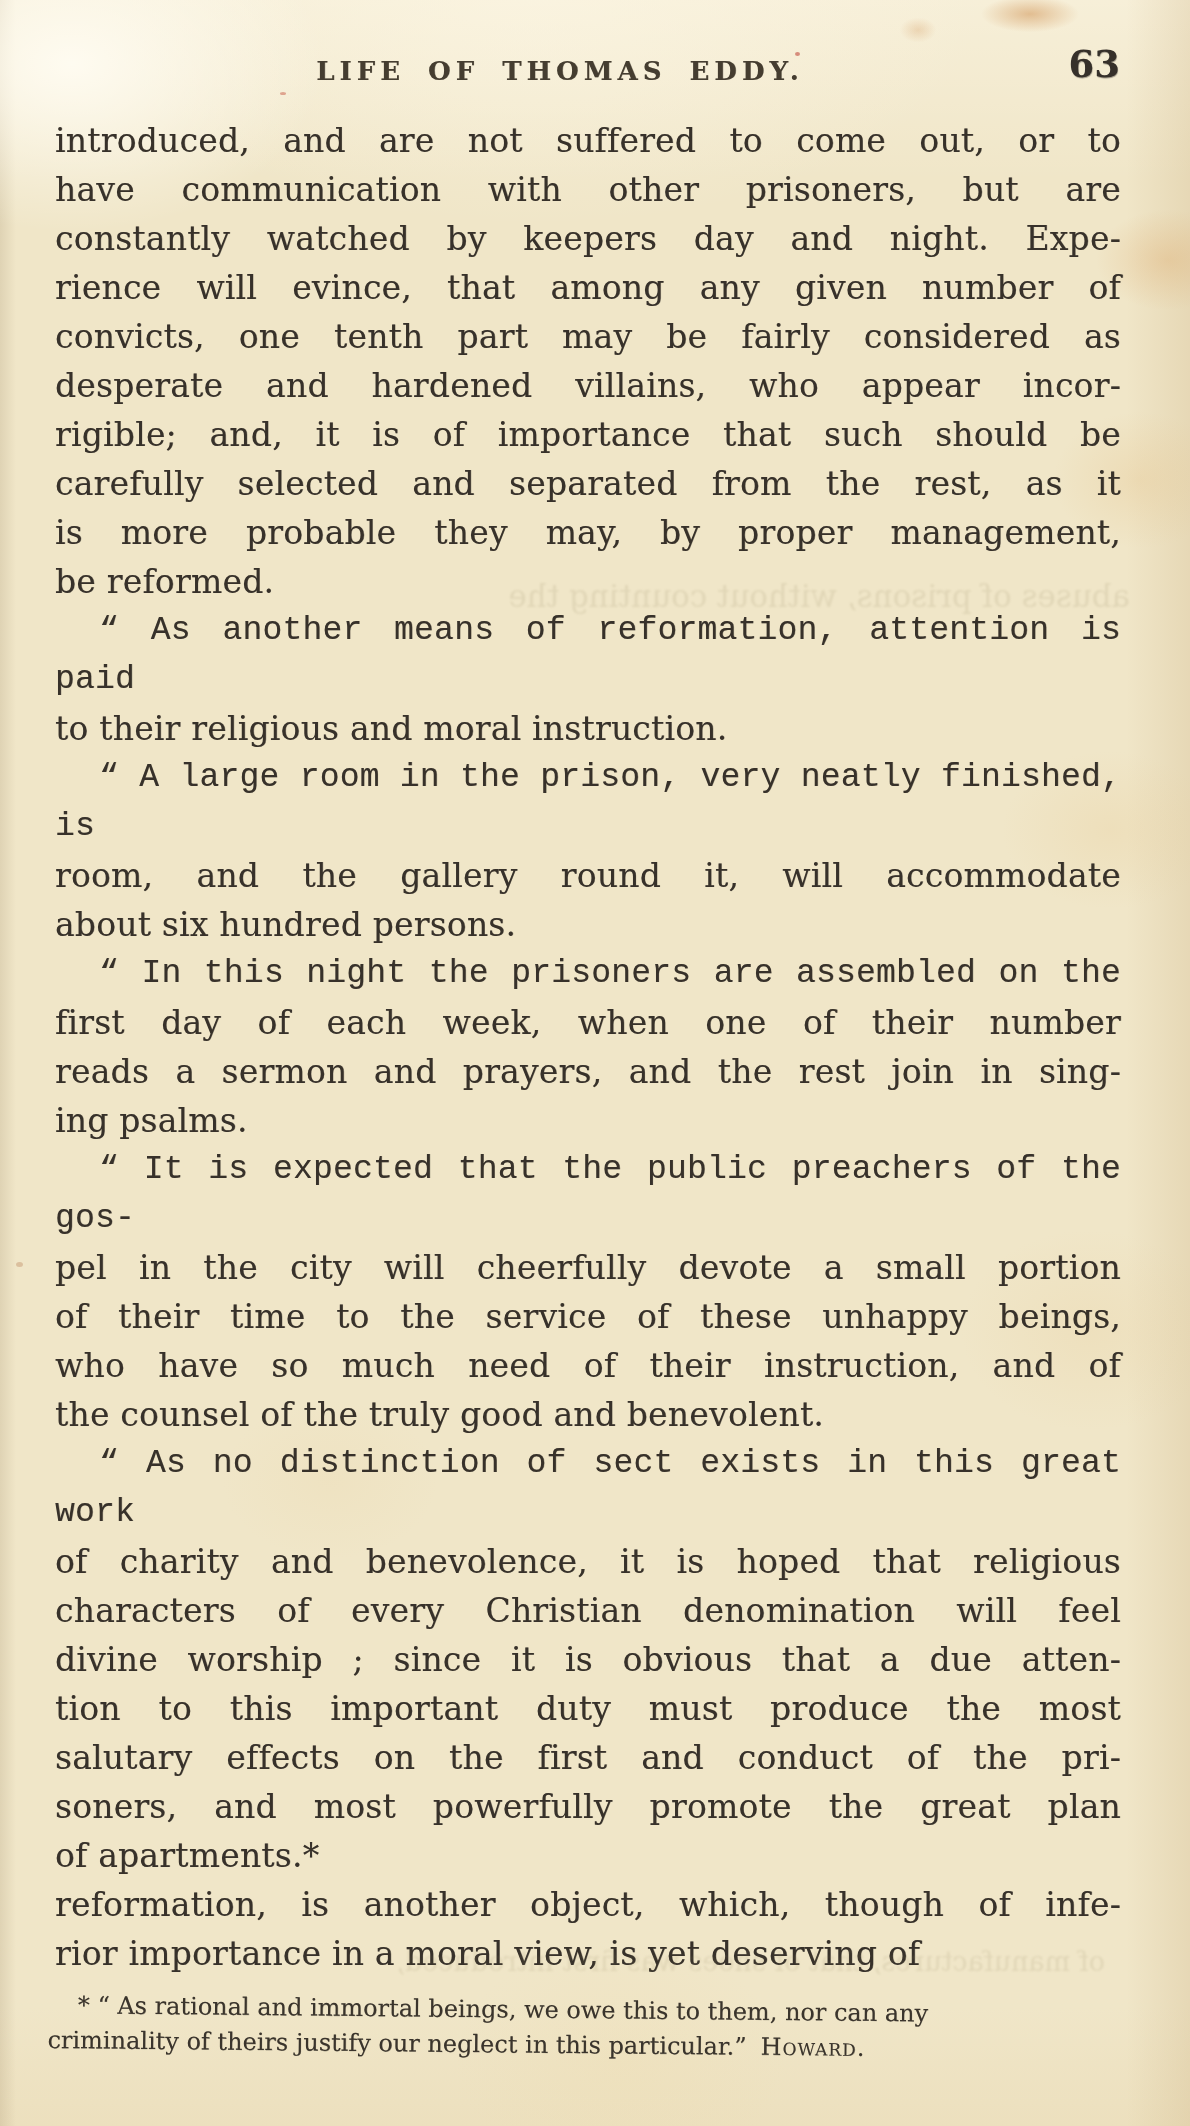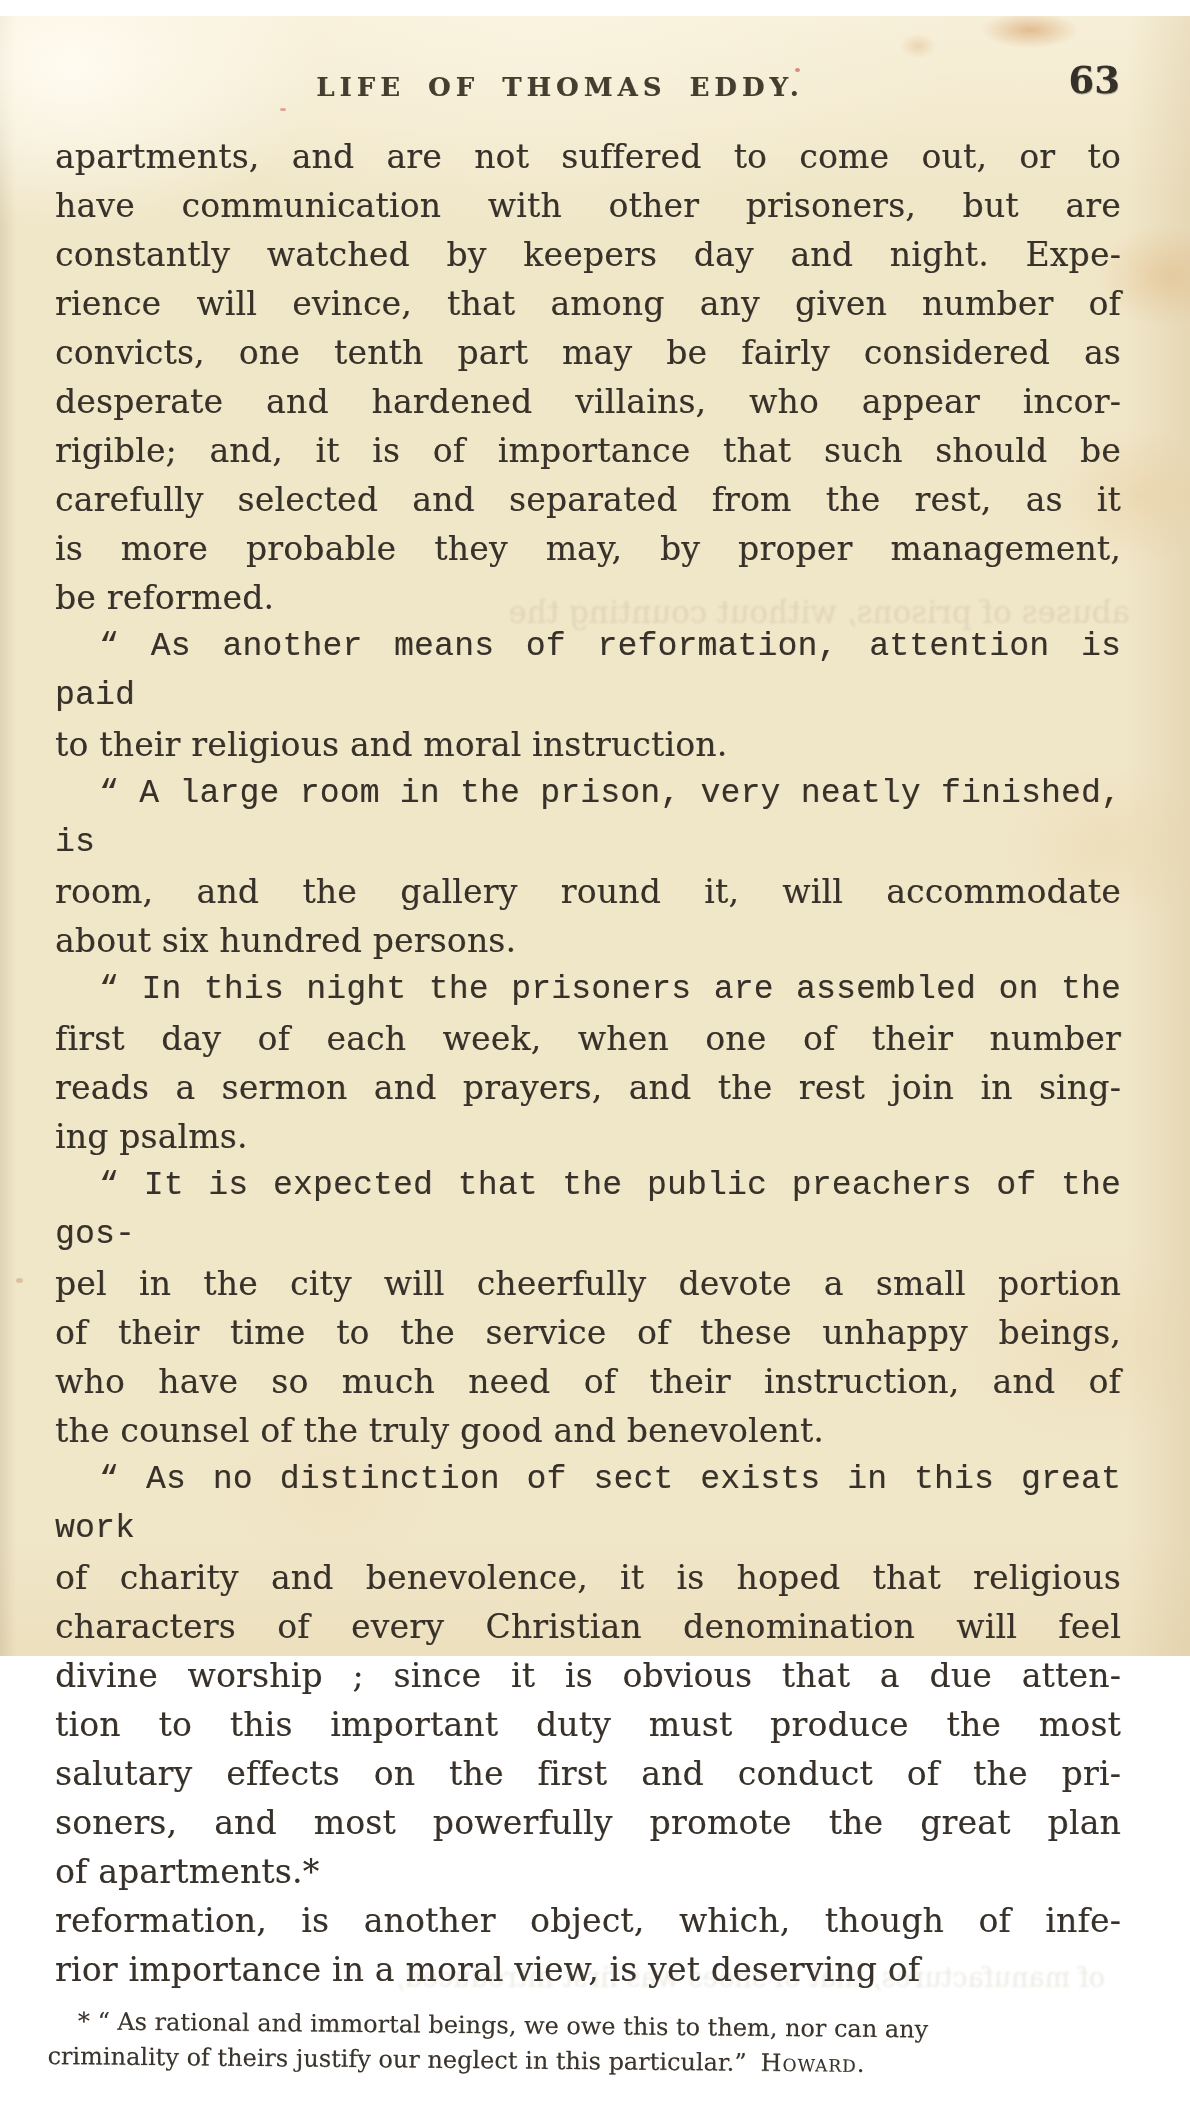--- a/index.html
+++ b/index.html
@@ -3,38 +3,37 @@
 <meta charset="utf-8">
 <style>
   html, body { margin: 0; padding: 0; }
   body {
     width: 1190px; height: 2126px;
     font-family: "DejaVu Serif", serif;
     overflow: hidden;
   }
   .page {
     position: relative;
-    width: 1190px; height: 1640px;
+    width: 1190px; height: 2126px;
     background-color: #f0e6c8;
     background-image:
       radial-gradient(ellipse 360px 240px at 6% 3%, rgba(255,252,242,0.95), rgba(255,252,242,0) 70%),
       radial-gradient(ellipse 600px 300px at 45% 0%, rgba(252,246,228,0.6), rgba(252,246,228,0) 75%),
       radial-gradient(ellipse 70px 26px at 1030px 14px, rgba(205,140,75,0.50), rgba(205,140,75,0) 70%),
       radial-gradient(ellipse 26px 18px at 918px 30px, rgba(210,150,90,0.32), rgba(210,150,90,0) 70%),
       radial-gradient(ellipse 100px 70px at 1168px 260px, rgba(220,165,100,0.33), rgba(220,165,100,0) 72%),
       radial-gradient(ellipse 120px 95px at 1140px 480px, rgba(228,190,130,0.28), rgba(228,190,130,0) 72%),
       radial-gradient(ellipse 150px 110px at 1110px 830px, rgba(230,200,145,0.24), rgba(230,200,145,0) 72%),
       radial-gradient(ellipse 180px 140px at 1090px 1330px, rgba(230,202,150,0.22), rgba(230,202,150,0) 72%),
       radial-gradient(ellipse 150px 110px at 330px 1480px, rgba(232,208,158,0.16), rgba(232,208,158,0) 72%),
       radial-gradient(ellipse 220px 160px at 620px 2060px, rgba(238,220,175,0.25), rgba(238,220,175,0) 75%),
       linear-gradient(to right, rgba(120,95,60,0.14), rgba(120,95,60,0) 16px),
       linear-gradient(to left, rgba(196,166,116,0.22), rgba(196,166,116,0) 64px),
       linear-gradient(to bottom, rgba(255,250,236,0.45), rgba(255,250,236,0) 180px),
       linear-gradient(to top, rgba(225,205,160,0.25), rgba(225,205,160,0) 120px);
-    margin-top: 16px;
   }
   .running-title {
     position: absolute;
     top: 56px; left: 55px; width: 1010px;
     text-align: center;
     font-size: 26px; font-weight: bold;
     letter-spacing: 5px; word-spacing: 9px;
     color: #453d30;
     text-shadow: 0.4px 0.4px 0.6px rgba(69,61,48,0.45);
   }
@@ -88,21 +87,21 @@
   .s3 { left: 16px; top: 1262px; width: 7px; height: 5px; background: rgba(180,120,80,0.35); }
 </style>
 </head>
 <body>
 
 <div class="page">
   <div class="running-title">LIFE OF THOMAS EDDY.</div>
   <div class="page-number">63</div>
 
   <div class="body-text">
-      <div class="line">apartments, and are not suffered to come out, or to</div>
+      <div class="line">introduced, and are not suffered to come out, or to</div>
       <div class="line">have communication with other prisoners, but are</div>
       <div class="line">constantly watched by keepers day and night. Expe-</div>
       <div class="line">rience will evince, that among any given number of</div>
       <div class="line">convicts, one tenth part may be fairly considered as</div>
       <div class="line">desperate and hardened villains, who appear incor-</div>
       <div class="line">rigible; and, it is of importance that such should be</div>
       <div class="line">carefully selected and separated from the rest, as it</div>
       <div class="line">is more probable they may, by proper management,</div>
       <div class="line p-last">be reformed.</div>
       <div class="line indent">“ As another means of reformation, attention is paid</div>

